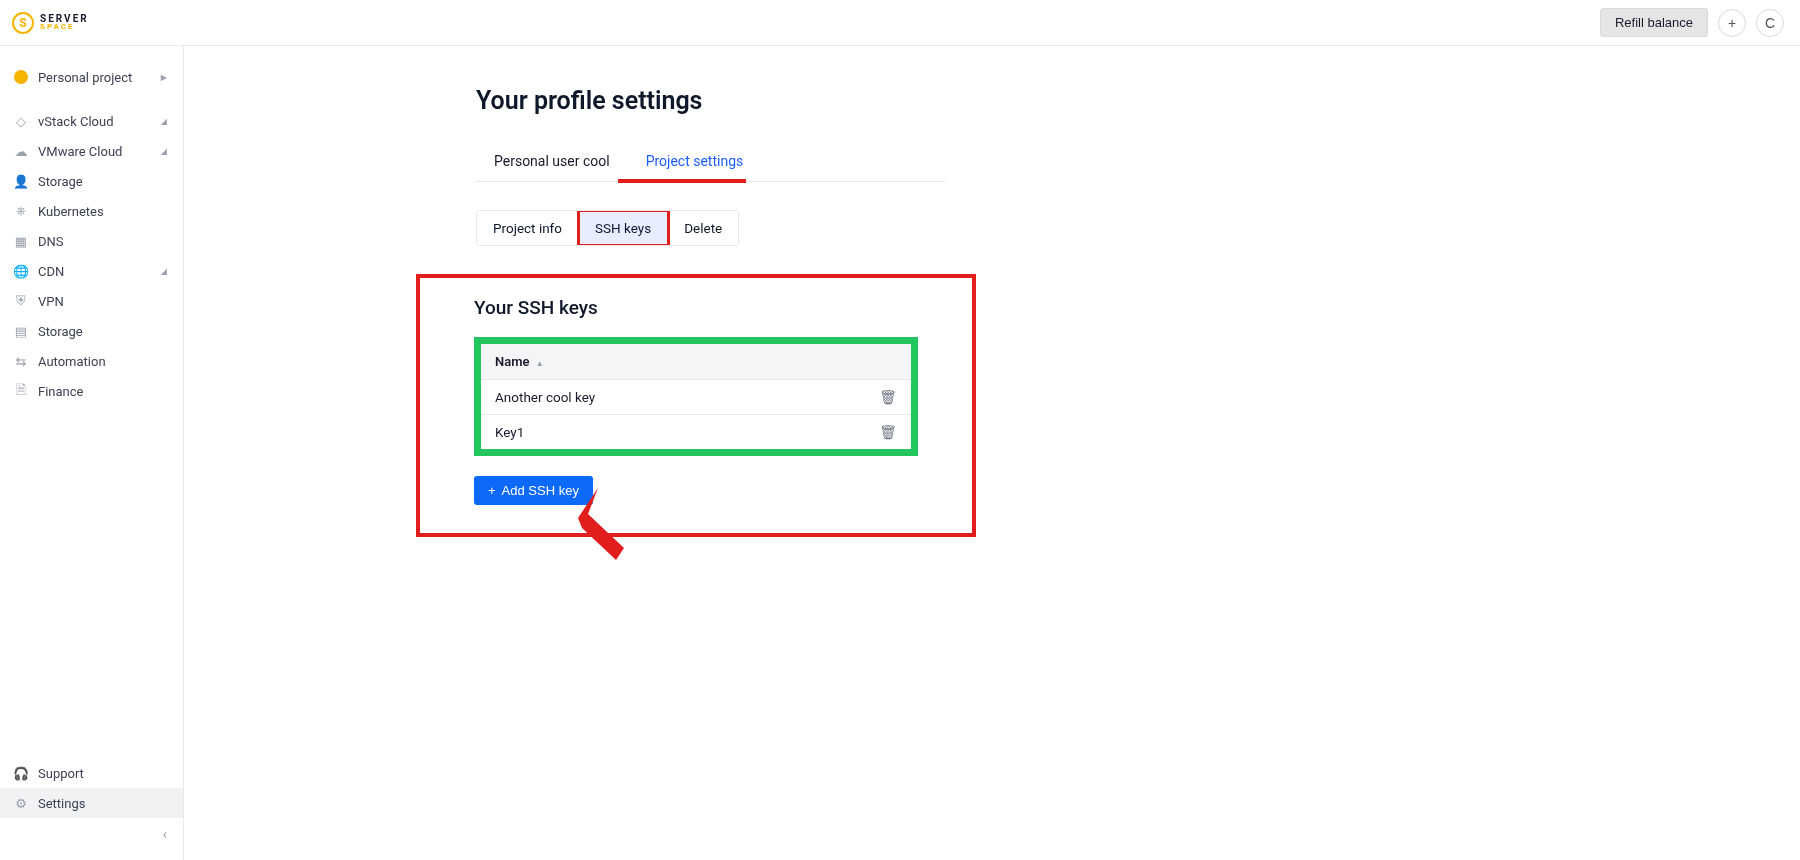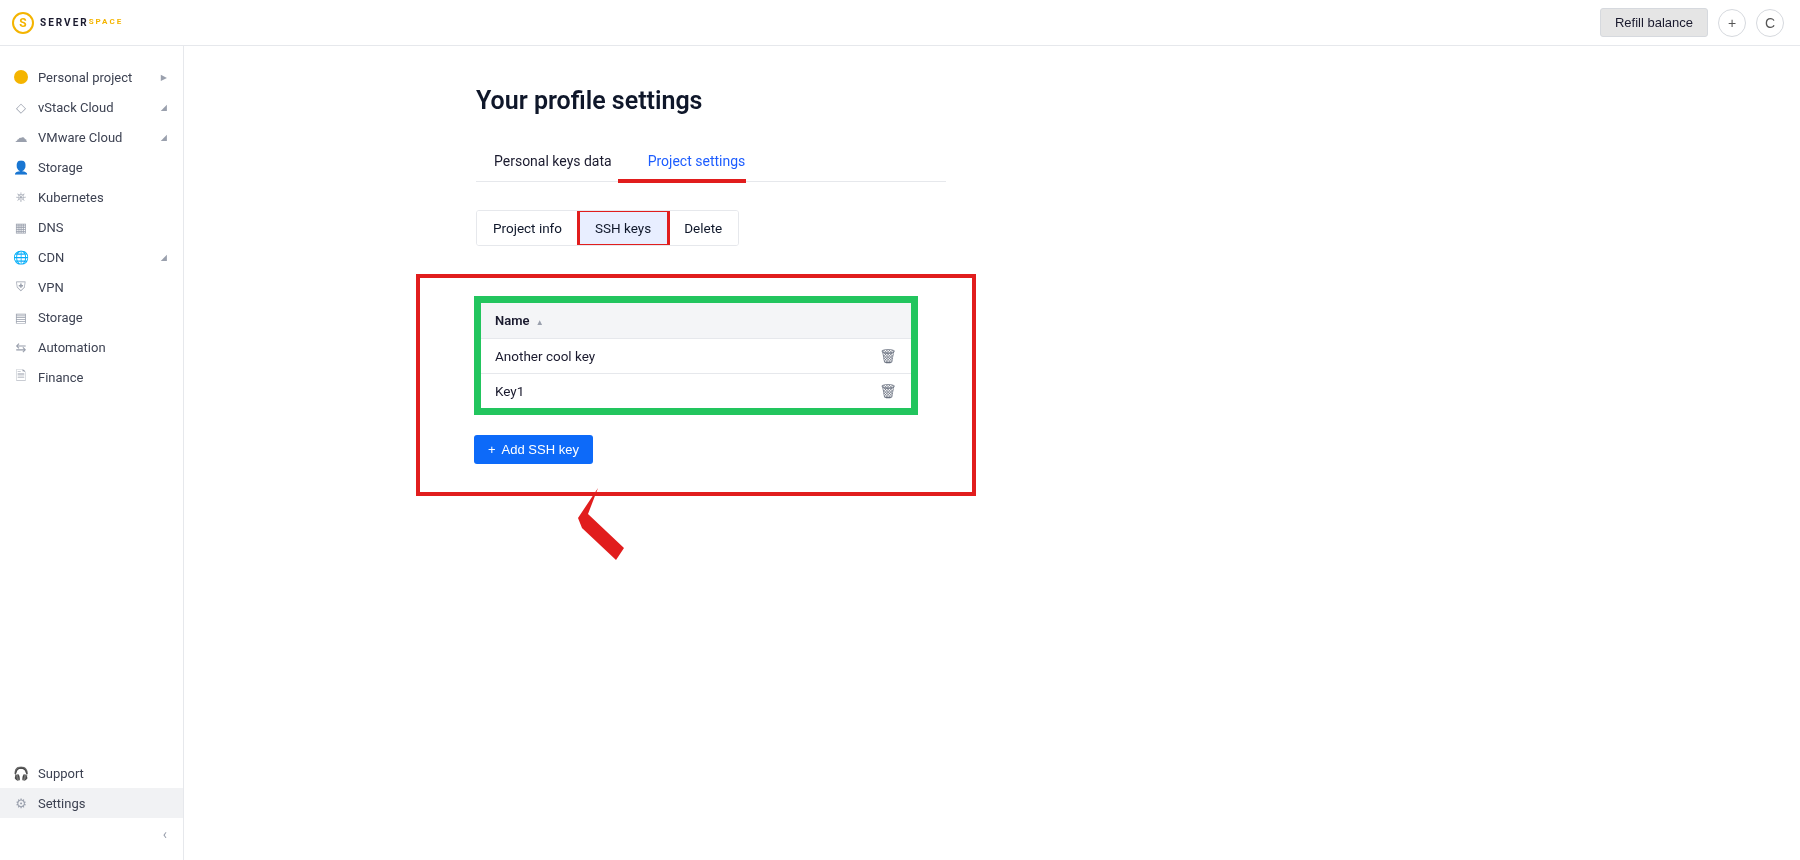--- a/index.html
+++ b/index.html
@@ -9,21 +9,21 @@
   .header {
     display: flex; align-items: center; justify-content: space-between;
     height: 46px; border-bottom: 1px solid #e6e8ec; padding: 0 16px 0 12px;
   }
   .logo { display: flex; align-items: center; gap: 6px; }
   .logo-mark {
     width: 22px; height: 22px; border: 2px solid #f4b400; border-radius: 50%;
     display: flex; align-items: center; justify-content: center;
     font-weight: 700; color: #f4b400; font-size: 12px;
   }
-  .logo-text { display: flex; line-height: 0.9; }
+  .logo-text { display: flex; flex-direction: column; line-height: 0.9; }
   .logo-top { font-size: 10px; font-weight: 700; letter-spacing: 2px; color: #1a1a2e; }
   .logo-bottom { font-size: 8px; font-weight: 700; letter-spacing: 2px; color: #f4b400; }
 
   .header-right { display: flex; align-items: center; gap: 10px; }
   .refill-btn {
     border: 1px solid #d6d9de; background: #e5e5e5; border-radius: 3px;
     padding: 6px 14px; font-size: 13px; color: #1a1a2e; cursor: pointer;
   }
   .circle-btn {
     width: 28px; height: 28px; border-radius: 50%; border: 1px solid #d6d9de;
@@ -122,21 +122,21 @@
     <button class="circle-btn">
       <span>C</span>
     </button>
   </div>
 </div>
 
 <div class="shell">
 
   <nav class="sidebar">
     <div class="side-top">
-      <div class="side-item" style="">
+      <div class="side-item" style="margin-bottom:14px;">
         <span class="side-item-left">
           <span class="proj-icon"></span>
           <span>Personal project</span>
         </span>
         <span class="chev">▶</span>
       </div>
 
       <div class="side-item">
         <span class="side-item-left">
           <span class="side-icon">◇</span>
@@ -221,32 +221,33 @@
         </span>
       </div>
     </div>
   </nav>
 
   <main class="main">
     <div class="container">
       <h1 class="page-title">Your profile settings</h1>
 
       <div class="tabs">
-        <div class="tab">Personal keys data</div>
+        <div class="tab">Personal user cool</div>
         <div class="tab active">Project settings</div>
         <div class="tab-underline"></div>
       </div>
 
       <div class="subtabs-box">
         <div class="subtab">Project info</div>
         <div class="subtab active">SSH keys</div>
         <div class="subtab">Delete</div>
       </div>
 
       <div class="panel-outline">
+        <h2 class="panel-title">Your SSH keys</h2>
 
         <div class="table">
           <div class="thead">
             <span>Name</span>
             <span class="sort-arrow">▲</span>
           </div>
           <div class="trow">
             <span>Another cool key</span>
             <span class="trash">
               <span>🗑</span>

